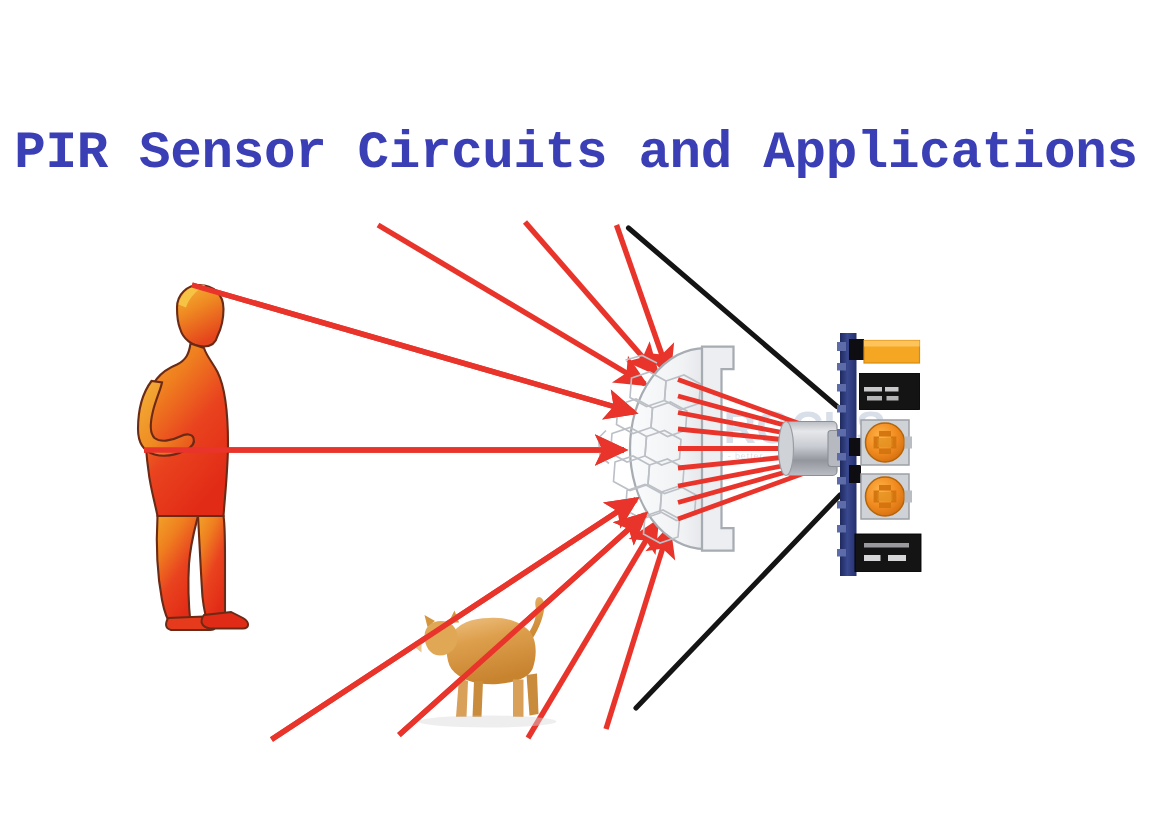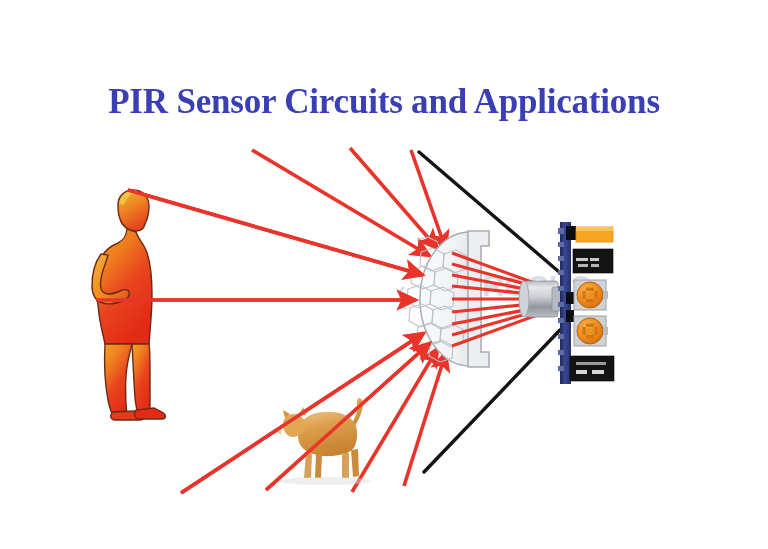--- a/index.html
+++ b/index.html
@@ -16,21 +16,21 @@
     height: 549px;
     background: #ffffff;
     overflow: hidden;
   }
   #title {
     position: absolute;
     left: 0;
     top: 82px;
     width: 768px;
     text-align: center;
-    font-family: Liberation Serif, serif;
+    font-family: Liberation Mono, monospace;
     font-size: 35px;
     font-weight: bold;
     color: #3b3fb5;
     letter-spacing: -0.2px;
   }
   #stage {
     position: absolute;
     left: 0;
     top: 0;
     width: 768px;

